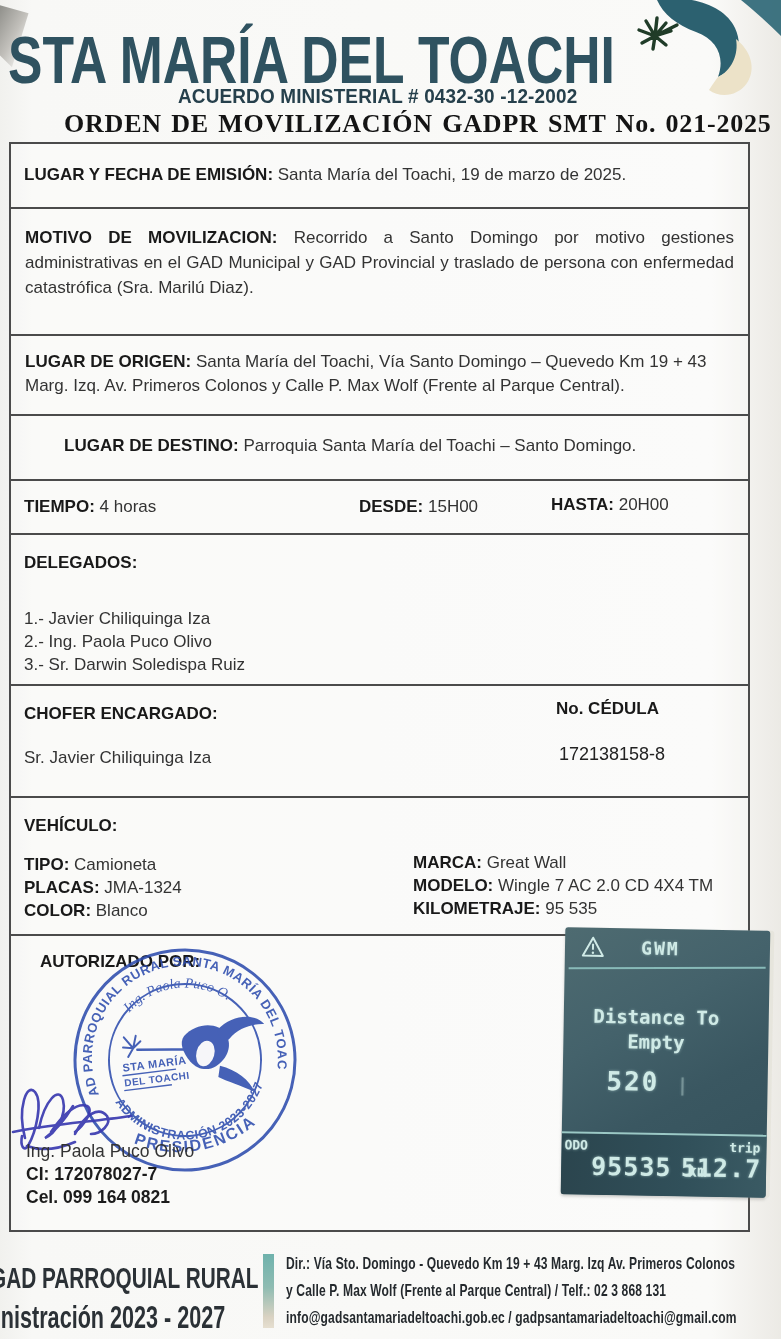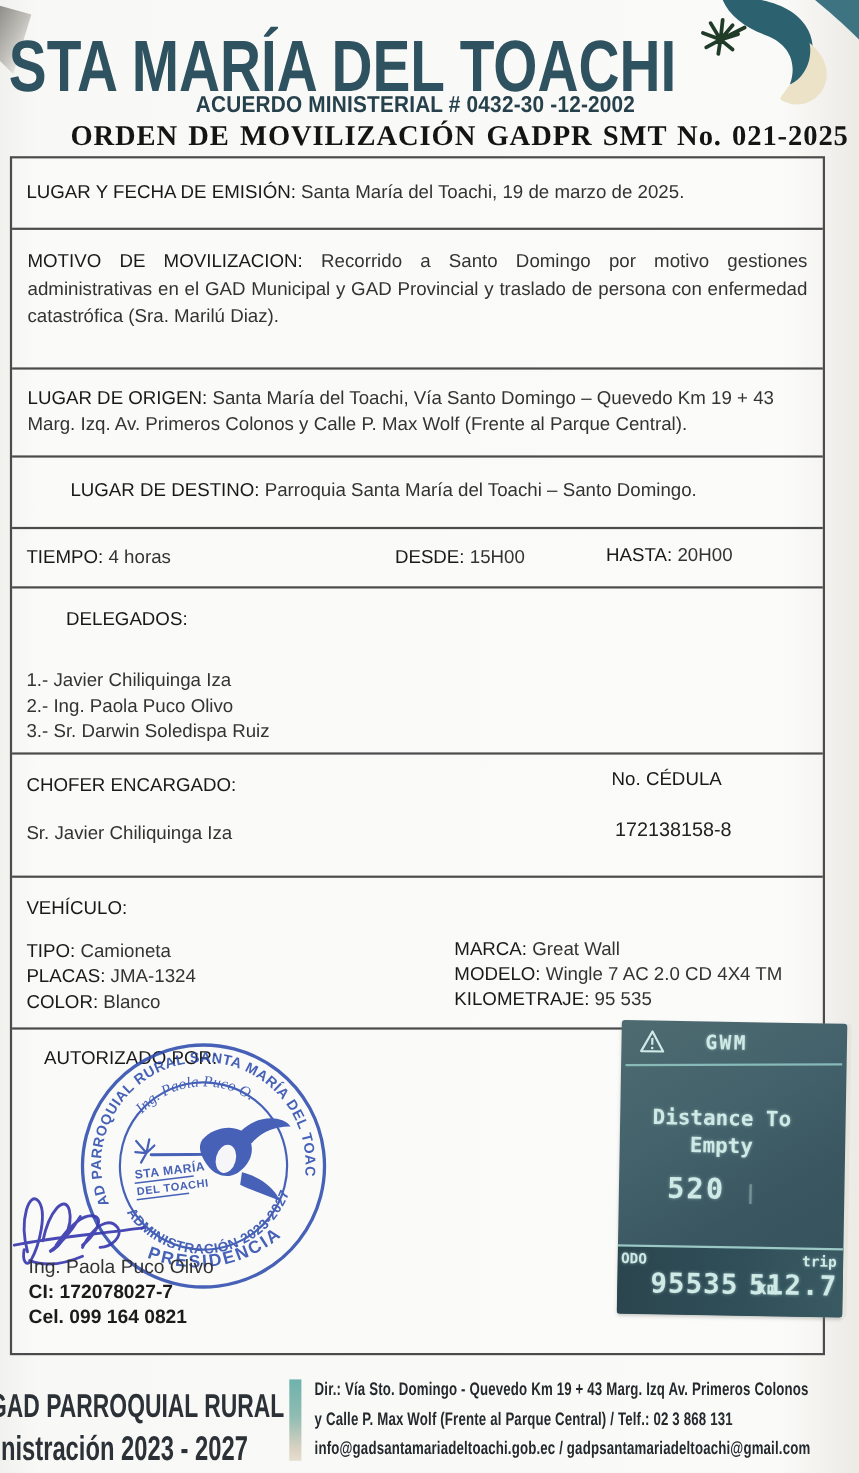--- a/index.html
+++ b/index.html
@@ -18,21 +18,21 @@
     white-space:nowrap;transform:scaleX(0.9);transform-origin:left top;letter-spacing:0.2px;}
   .doctitle{position:absolute;left:64px;top:109px;font-family:"Liberation Serif",serif;
     font-size:26px;font-weight:bold;color:#141414;letter-spacing:0.8px;word-spacing:2px;white-space:nowrap;}
   .bird{position:absolute;left:571px;top:0;}
   
   .doc-table{position:absolute;left:9px;top:142px;width:737px;border:2px solid #4b4b4b;background:rgba(255,255,255,0.25);}
   .row{position:relative;border-bottom:2px solid #4b4b4b;font-size:17px;}
   .row:last-child{border-bottom:none;}
   .r1{height:63px}.r2{height:125px}.r3{height:78px}.r4{height:63px}.r5{height:52px}
   .r6{height:149px}.r7{height:110px}.r8{height:136px}.r9{height:294px}
-  .lbl{font-weight:normal;color:#191919;}
+  .lbl{font-weight:bold;color:#191919;}
   .val{color:#333;}
   .pad{padding:0 14px;}
   .justify{text-align:justify;line-height:25px;}
   .abs{position:absolute;white-space:nowrap;}
   .delegado-line{line-height:23px;white-space:nowrap;}
   .serifnum{font-family:Liberation Sans, sans-serif;font-size:18px;color:#222;}
   
   .stamp{position:absolute;left:58px;top:8px;transform:rotate(-7deg);}
   .stamp text{fill:#2e4dae;}
   .signature{position:absolute;left:0px;top:136px;}
@@ -127,21 +127,21 @@
         <span class="lbl">DESDE:</span>
         <span class="val">15H00</span>
       </div>
       <div class="abs" style="left:540px;top:14px;">
         <span class="lbl">HASTA:</span>
         <span class="val">20H00</span>
       </div>
     </div>
 
     <div class="row r6">
-      <div class="abs lbl" style="left:13px;top:18px;margin-left:36px;">DELEGADOS:</div>
+      <div class="abs lbl" style="left:13px;top:18px;">DELEGADOS:</div>
       <div class="abs" style="left:13px;top:72px;">
         <div class="delegado-line"><span class="val">1.- Javier Chiliquinga Iza</span></div>
         <div class="delegado-line"><span class="val">2.- Ing. Paola Puco Olivo</span></div>
         <div class="delegado-line"><span class="val">3.- Sr. Darwin Soledispa Ruiz</span></div>
       </div>
     </div>
 
     <div class="row r7">
       <div class="abs lbl" style="left:13px;top:18px;">CHOFER ENCARGADO:</div>
       <div class="abs lbl" style="left:545px;top:13px;">No. CÉDULA</div>

